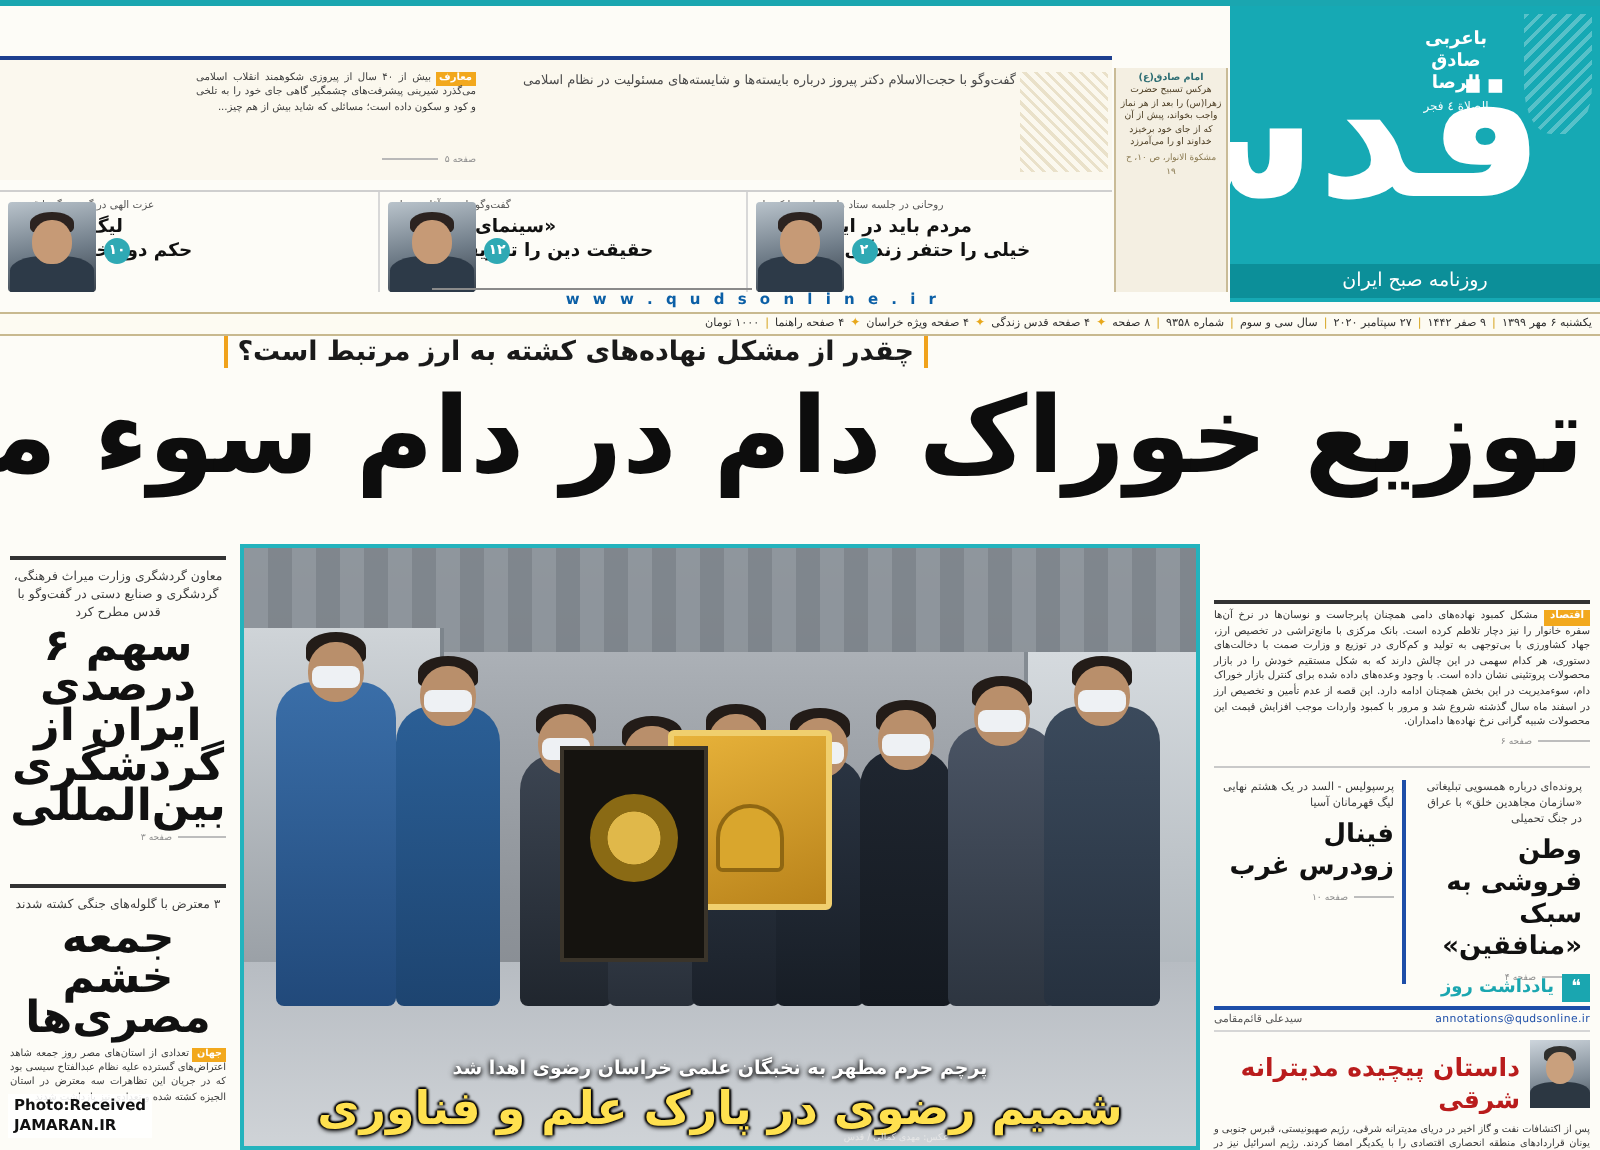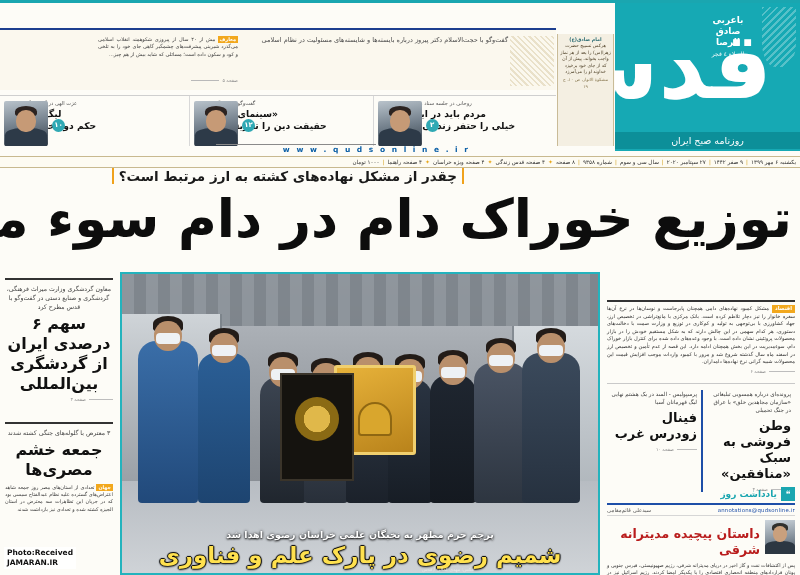--- a/index.html
+++ b/index.html
@@ -226,21 +226,21 @@
     width: 118px; height: 303px;
     padding: 0 5px;
   }
   .lc-block { position: relative; padding-top: 6px; }
   .lc-rule { height: 2px; background: #333; margin-bottom: 4px; }
   .lc-kicker {
     font-size: 6.2px; line-height: 9px; color: #3d3d3d; text-align: center;
     margin-bottom: 3px;
   }
   .lc-title {
-    font-size: 16px; font-weight: bold; line-height: 20px;
+    font-size: 22px; font-weight: bold; line-height: 20px;
     color: #111; text-align: center;
   }
   .lc-more {
     font-size: 4.6px; color: #8d8d8d; text-align: right; margin-top: 3px;
   }
   .lc-more::before {
     content: ""; display: inline-block; width: 24px; height: 1px;
     background: #bdbdbd; vertical-align: middle; margin-left: 3px;
   }
   .lc-body {

